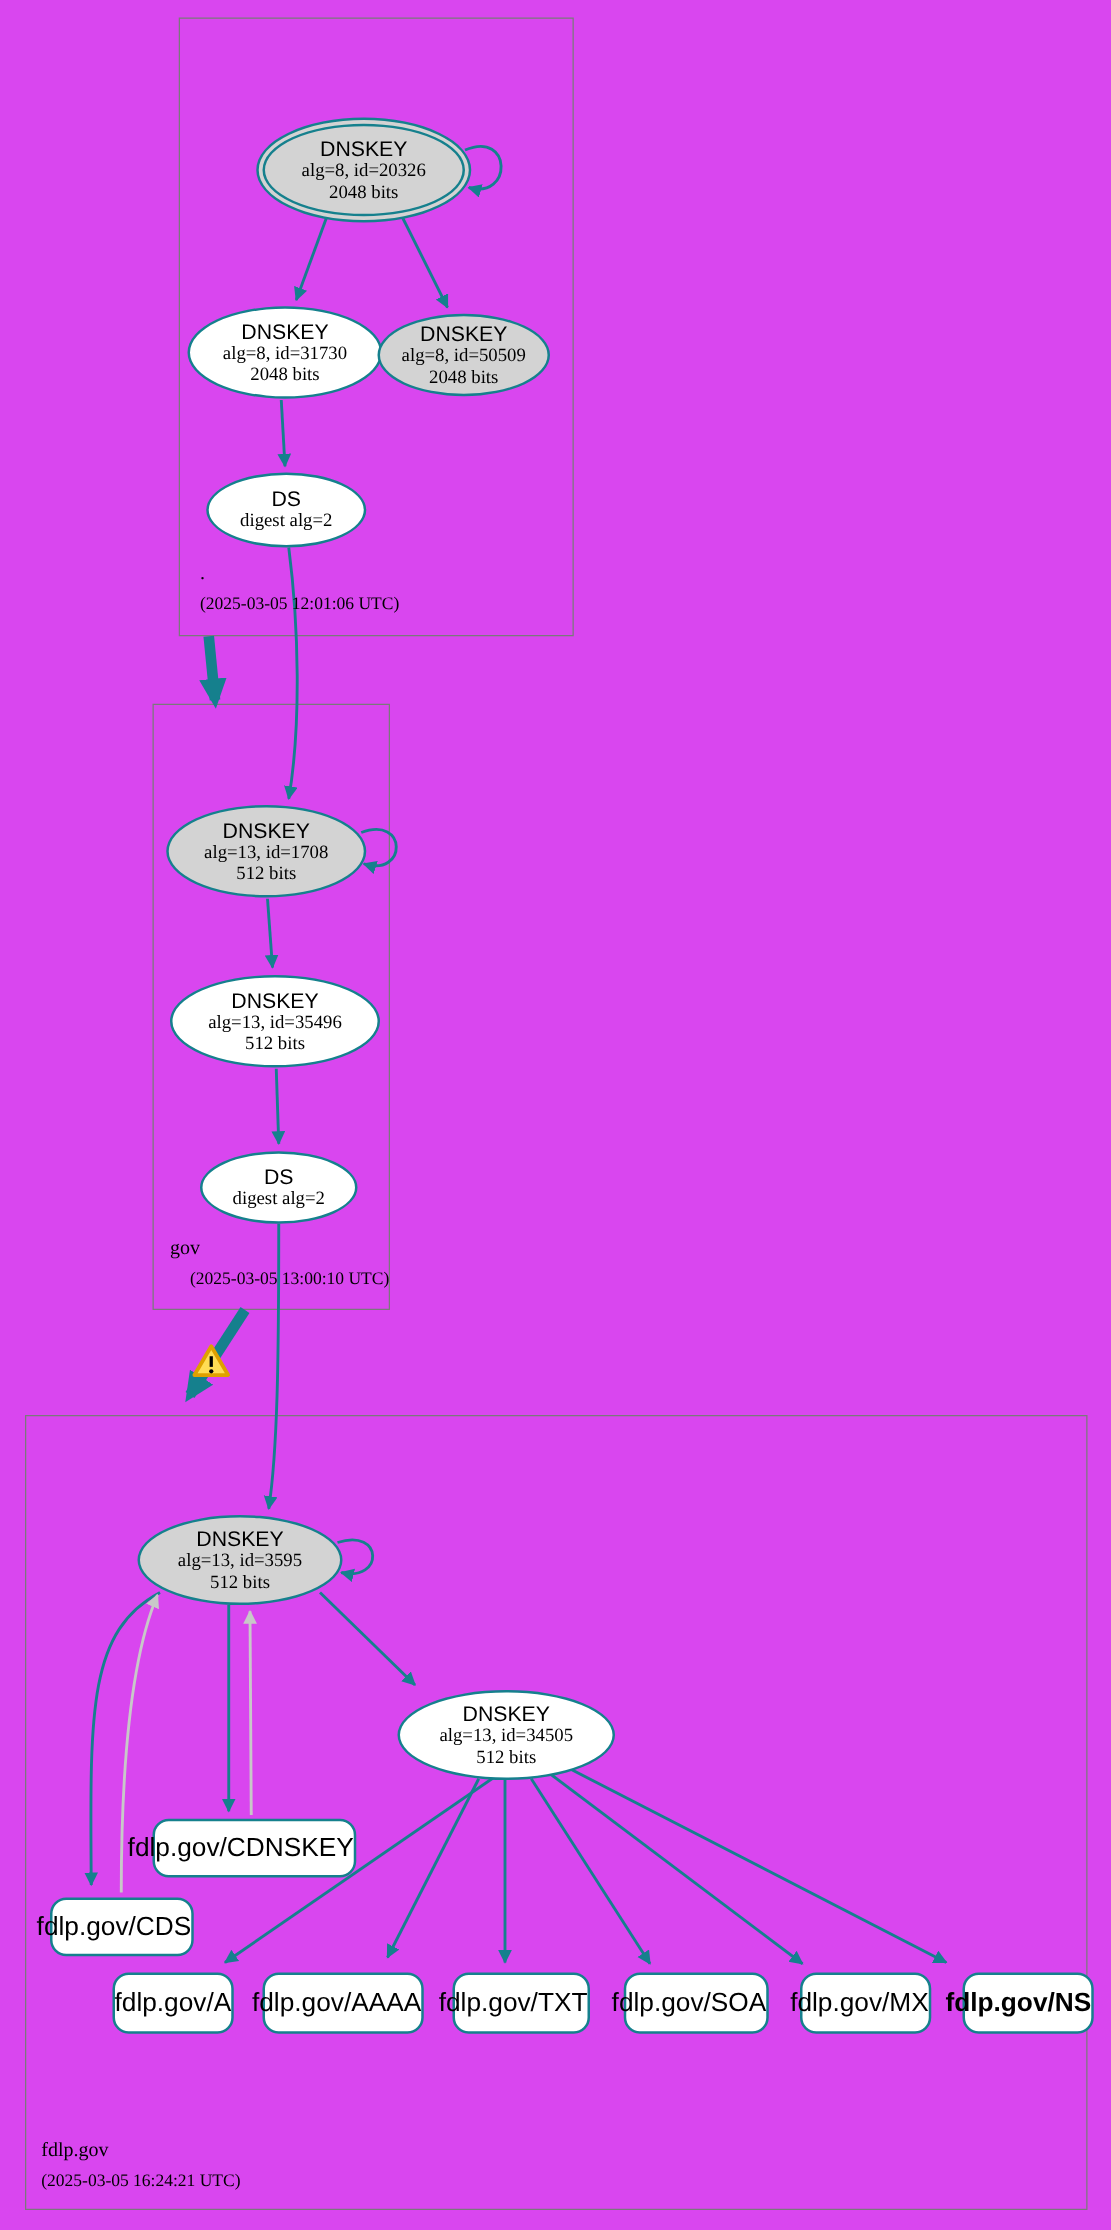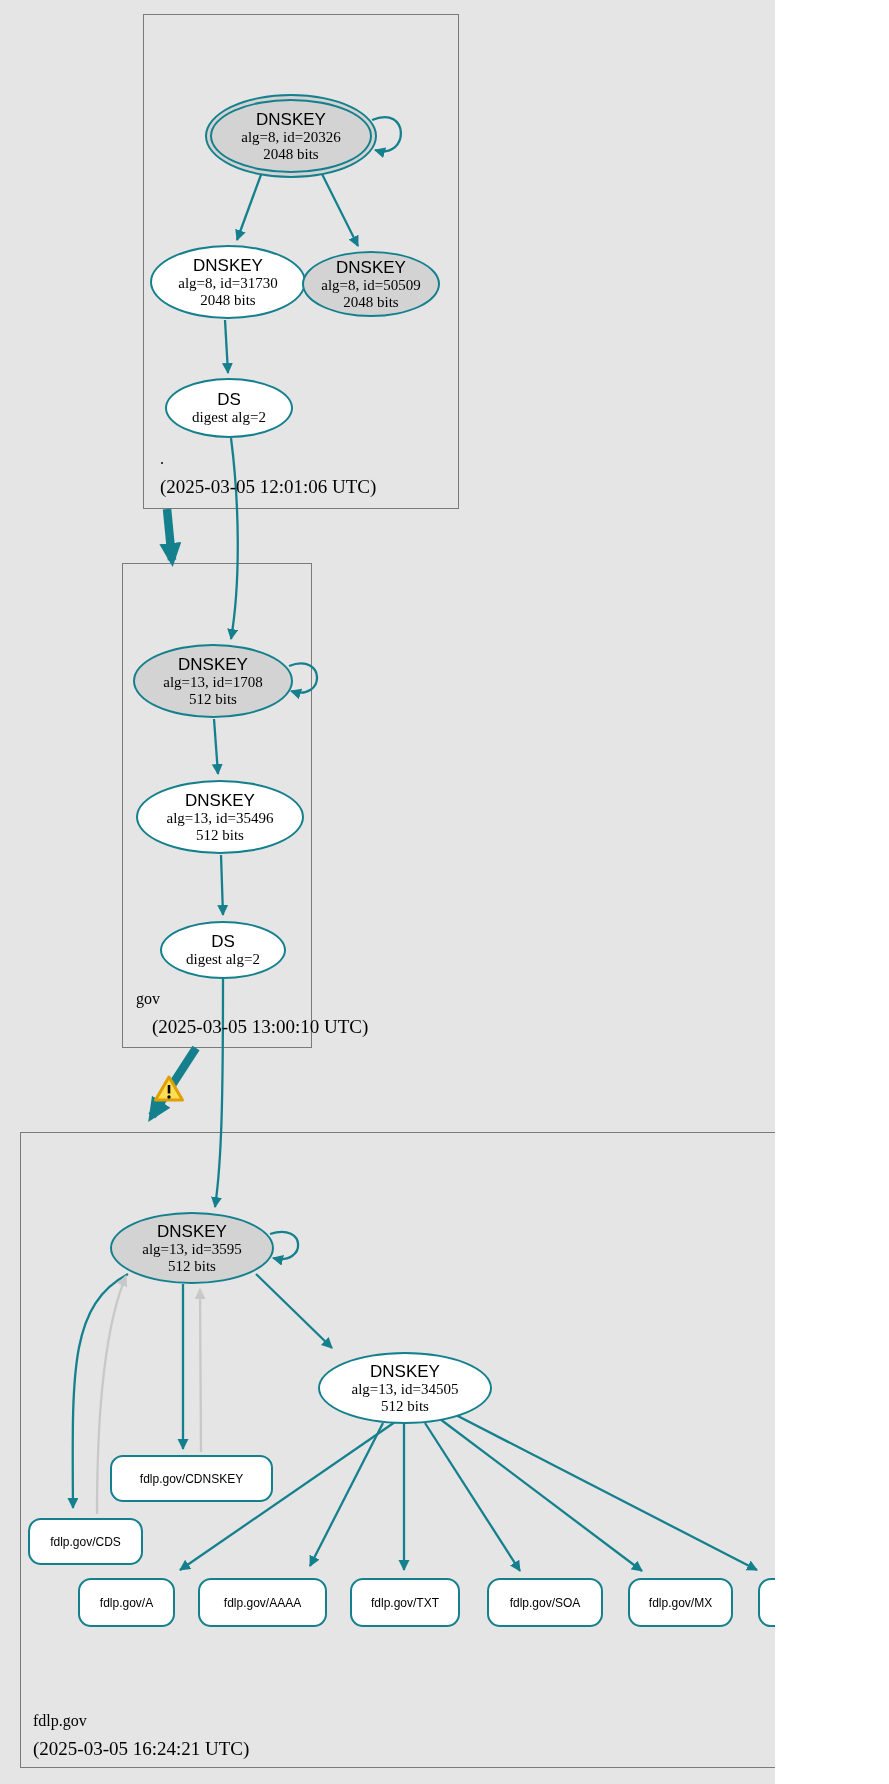--- a/index.html
+++ b/index.html
@@ -1,31 +1,31 @@
 <!DOCTYPE html>
 <html><head>
 <meta charset="utf-8">
 <style>
   html,body{margin:0;padding:0;background:#fff;}
-  .canvas{position:relative;width:775px;height:1784px;background:#e5e5e5;overflow:hidden;
+  .canvas{position:relative;width:889px;height:1784px;background:#d946ef;overflow:hidden;
           font-family:"Liberation Serif",serif;color:#000;}
   .zone-box{position:absolute;border:1px solid #7a7a7a;background:transparent;}
   .edges{position:absolute;left:0;top:0;width:889px;height:1784px;}
   .ellipse{position:absolute;border:2px solid #15808d;border-radius:50%;
            display:flex;flex-direction:column;align-items:center;justify-content:center;
            background:#fff;text-align:center;line-height:1.12;box-sizing:border-box;}
   .ellipse.gray{background:#d3d3d3;}
   .ellipse.double::before{content:"";position:absolute;inset:3px;border:2px solid #15808d;border-radius:50%;}
   .node-title{font-family:"Liberation Sans",sans-serif;font-size:17px;color:#000;}
   .node-sub{font-family:"Liberation Serif",serif;font-size:15px;color:#000;}
   .rrset{position:absolute;border:2px solid #15808d;border-radius:13px;background:#fff;
-         display:flex;align-items:center;justify-content:center;box-sizing:border-box;
-         font-family:"Liberation Sans",sans-serif;font-size:12px;color:#000;}
+         display:flex;align-items:center;justify-content:flex-end;box-sizing:border-box;
+         font-family:"Liberation Sans",sans-serif;font-size:21px;color:#000;margin-left:12px;}
   .zone-name{position:absolute;font-family:"Liberation Serif",serif;font-size:16px;}
-  .zone-ts{position:absolute;font-family:"Liberation Serif",serif;font-size:19px;}
+  .zone-ts{position:absolute;font-family:"Liberation Serif",serif;font-size:14px;}
 </style>
 </head>
 <body>
 
 <div class="canvas">
 
   <div class="zone-box" style="left:143px;top:14px;width:314px;height:493px;"></div>
   <div class="zone-box" style="left:122px;top:563px;width:188px;height:483px;"></div>
   <div class="zone-box" style="left:20px;top:1132px;width:848px;height:634px;"></div>
 

